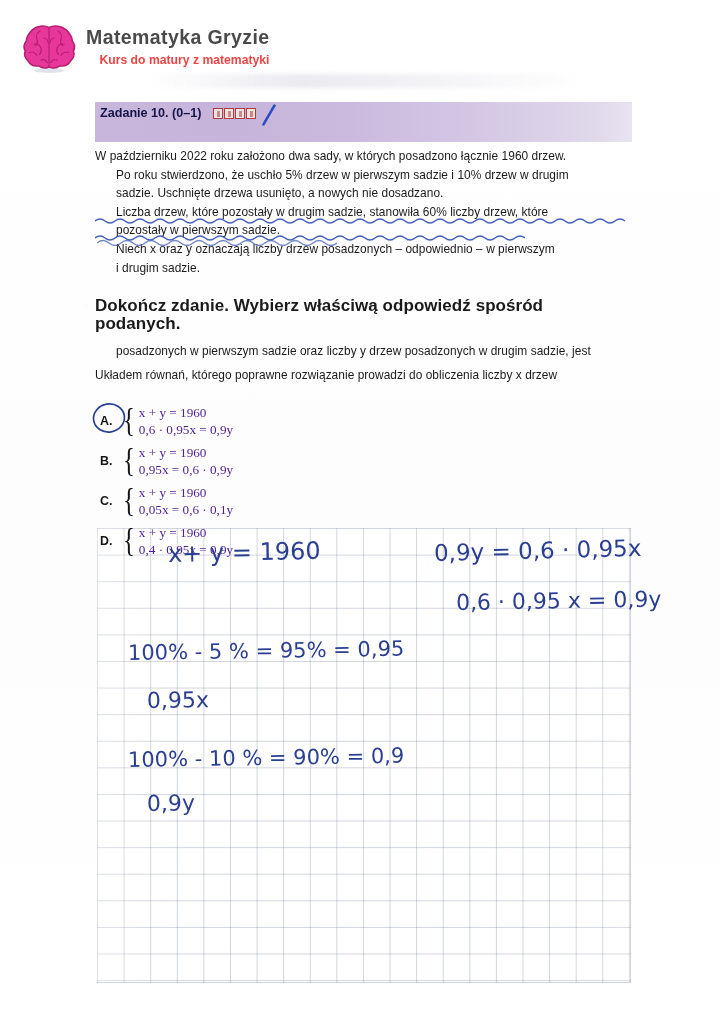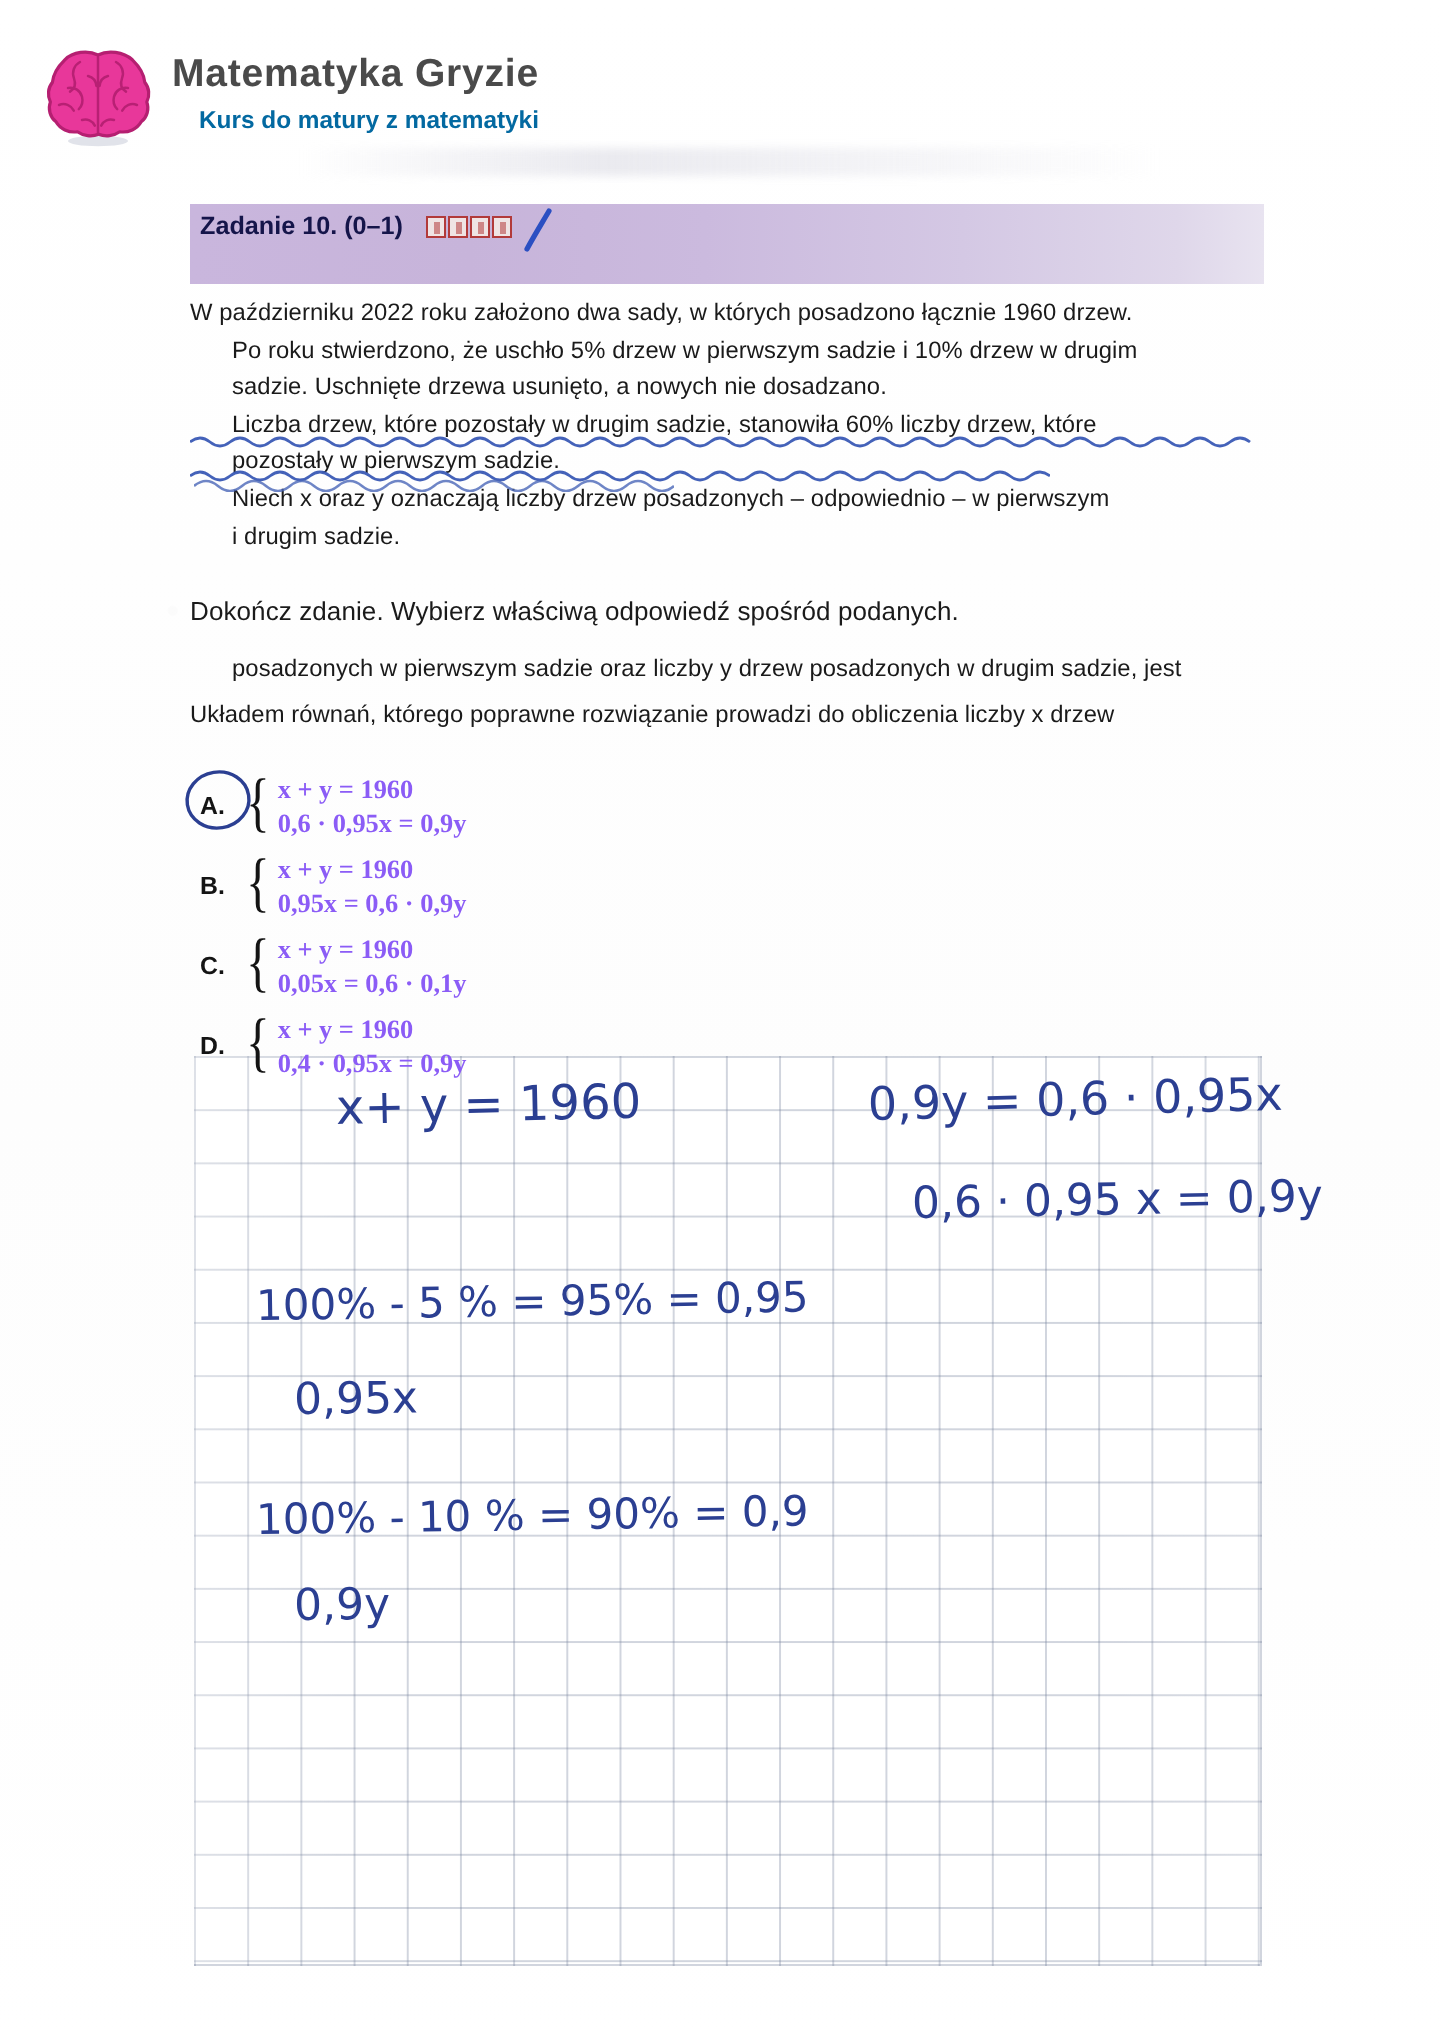--- a/index.html
+++ b/index.html
@@ -52,21 +52,21 @@
     font-weight: bold;
     letter-spacing: 0.4px;
     color: #4a4a4a;
     white-space: nowrap;
     line-height: 1.1;
   }
   .brand-sub {
     margin-top: 5px;
     font-size: 12.2px;
     font-weight: bold;
-    color: #0369a1;
+    color: #ef4444;
     white-space: nowrap;
   }
   .header-smudge {
     position: absolute;
     left: 150px; top: 74px;
     width: 430px; height: 14px;
     background: linear-gradient(90deg, rgba(220,220,228,0) 0%, rgba(214,214,224,0.5) 35%, rgba(221,221,230,0.30) 70%, rgba(230,230,235,0) 100%);
     filter: blur(2.2px);
   }
 
@@ -121,21 +121,21 @@
 
   
   .para {
     font-size: 11.9px;
     line-height: 17.6px;
     color: #1a1a1a;
     margin-top: 6px;
     letter-spacing: 0.05px;
   }
   .para.tight { margin-top: 1px; margin-left: 21px; }
-  .para.bold { font-weight: normal; font-size: 13px; }
+  .para.bold { font-weight: bold; font-size: 17px; }
   .spacer-10 { height: 10px; }
   .spacer-14 { height: 14px; }
 
   .underlined-block {
     position: relative;
   }
   .wavy-underline {
     position: absolute;
     pointer-events: none;
     left: 0;
@@ -177,22 +177,22 @@
   }
   .eqs {
     display: flex;
     flex-direction: column;
     justify-content: center;
     font-family: "Liberation Serif", serif;
   }
   .eq {
     font-size: 13.2px;
     line-height: 17px;
-    font-weight: bold;
-    color: #8b5cf6;
+    font-weight: normal;
+    color: #4c1d95;
     white-space: nowrap;
   }
   .circle-a {
     position: absolute;
     left: -5px; top: 0px;
     width: 40px; height: 36px;
     pointer-events: none;
     z-index: 1;
   }
 

